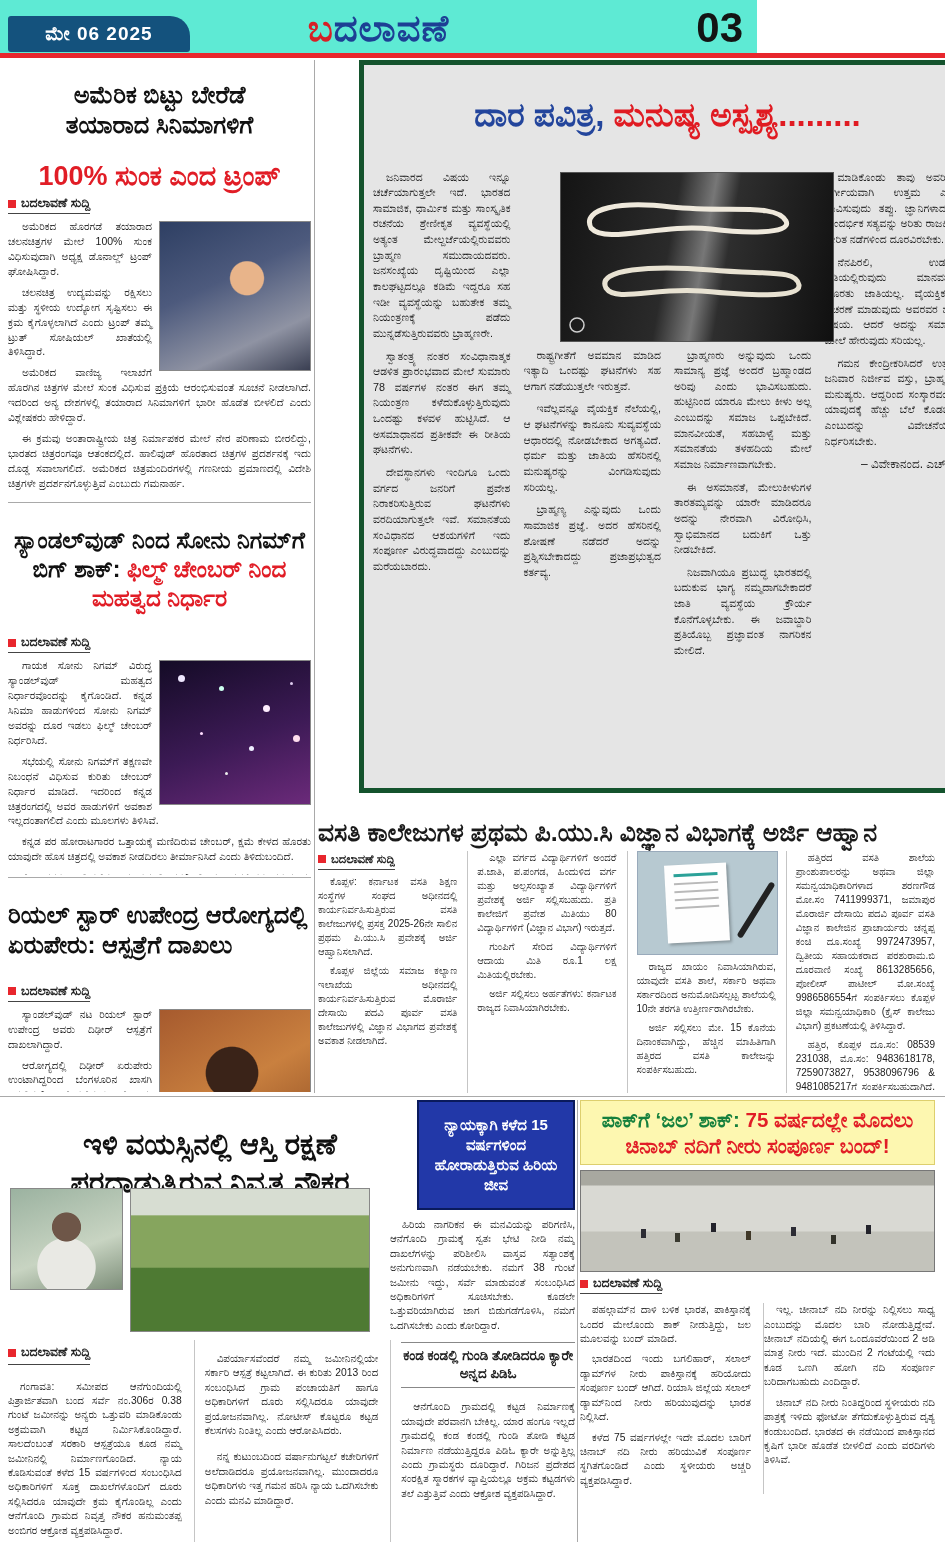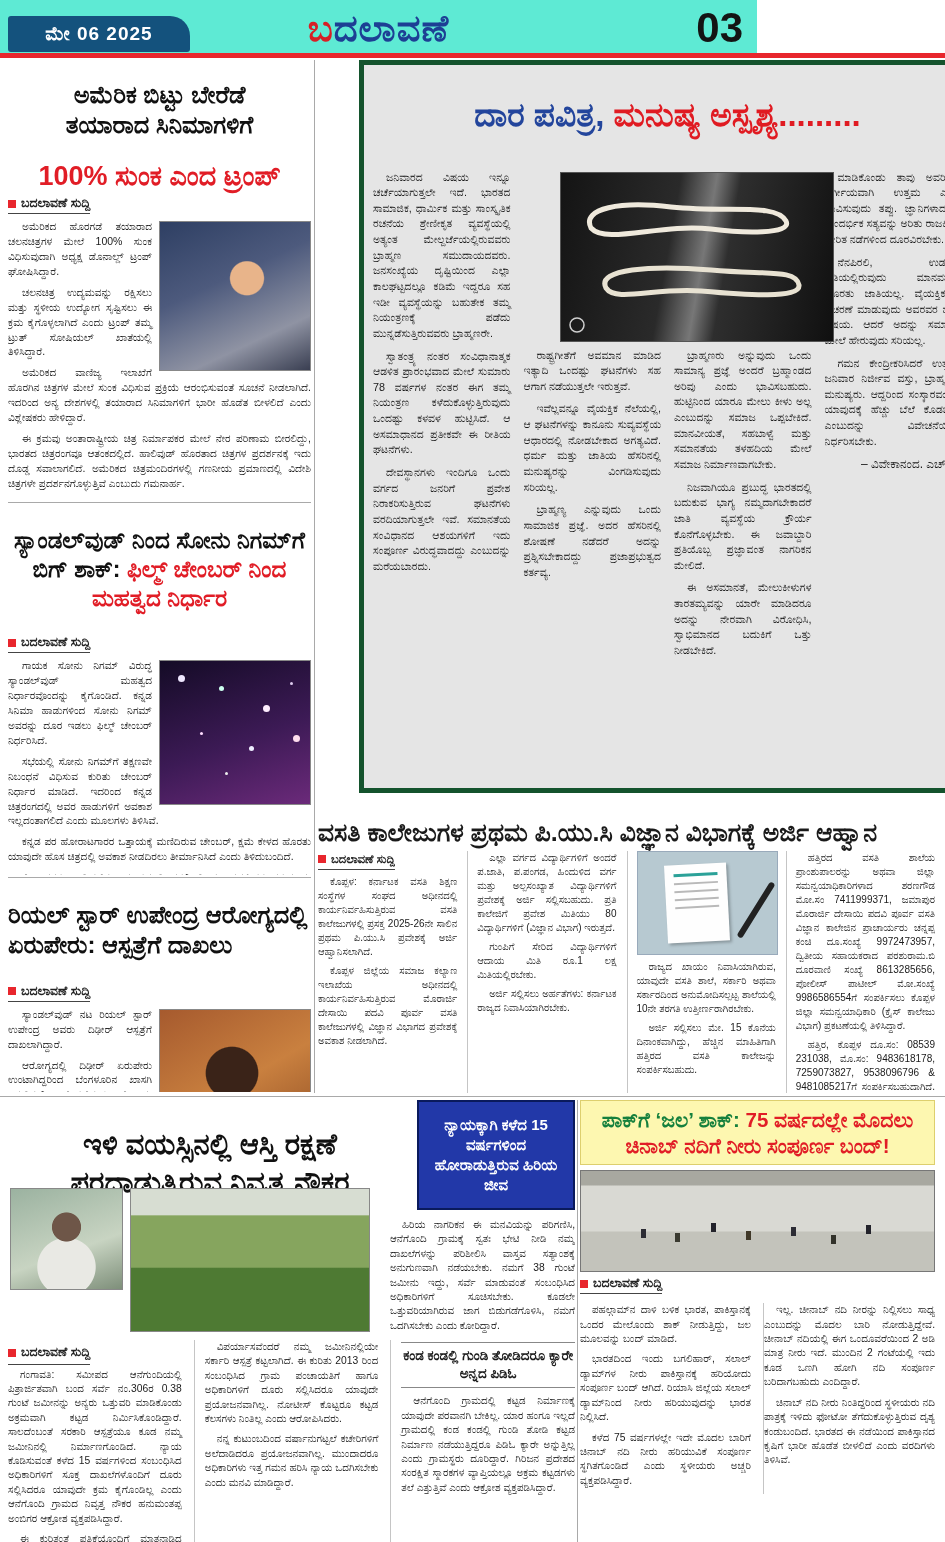--- a/index.html
+++ b/index.html
@@ -78,21 +78,21 @@
   .man-photo{position:absolute;left:2px;top:88px;width:113px;height:102px;
      background:radial-gradient(circle at 50% 38%,#6e5648 0 17%,rgba(0,0,0,0) 18%),
                 radial-gradient(circle at 50% 78%,#e9e9e4 0 30%,rgba(0,0,0,0) 31%),
                 linear-gradient(160deg,#9bb2a0 0%,#c8d4c2 60%,#7e8f7a 100%);}
   .field-photo{position:absolute;left:122px;top:88px;width:240px;height:144px;
      background:linear-gradient(180deg,#d7ddd2 0 18%,#86a55e 19% 55%,#4e7a33 56% 100%);}
   .bl-col3-top{position:absolute;left:382px;top:118px;width:185px;font-size:10.3px;line-height:1.4;text-align:justify;}
   .bl-cols{position:absolute;left:0;top:240px;width:567px;display:flex;gap:12px;}
   .blcol{flex:1;font-size:10.3px;line-height:1.4;text-align:justify;border-left:1px solid #c5c5c5;padding-left:10px;}
   .blcol:first-child{border-left:none;padding-left:0;}
-  .blcol p{margin:0 0 6px 0;text-indent:12px;}
+  .blcol p{margin:12px 0 6px 0;text-indent:12px;}
   .subhead{font-weight:bold;text-align:center;font-size:13.5px;line-height:1.35;margin:2px 0 6px 0;
            border-top:1px solid #888;border-bottom:1px solid #888;padding:4px 0;text-indent:0;}
   .bl-byline-wrap{margin-bottom:3px;}
   
   .chenab{left:580px;top:1100px;width:355px;height:442px;}
   .yellow-box{background:#fdf7b0;border:1px solid #ddcf6e;padding:6px 8px;box-sizing:border-box;
               font-size:20.5px;font-weight:bold;line-height:1.25;text-align:center;}
   .yellow-box .dark{color:#15803d;}
   .yellow-box .red{color:#e11d26;}
   .river-photo{margin-top:5px;width:100%;height:102px;border:1px solid #777;box-sizing:border-box;position:relative;
@@ -210,22 +210,22 @@
       <div class="ccol pad-top">
         <div>
             <p>ರಾಷ್ಟ್ರಗೀತೆಗೆ ಅವಮಾನ ಮಾಡಿದ ಇತ್ಯಾದಿ ಒಂದಷ್ಟು ಘಟನೆಗಳು ಸಹ ಆಗಾಗ ನಡೆಯುತ್ತಲೇ ಇರುತ್ತವೆ.</p>
             <p>ಇವೆಲ್ಲವನ್ನೂ ವೈಯಕ್ತಿಕ ನೆಲೆಯಲ್ಲಿ, ಆ ಘಟನೆಗಳನ್ನು ಕಾನೂನು ಸುವ್ಯವಸ್ಥೆಯ ಆಧಾರದಲ್ಲಿ ನೋಡಬೇಕಾದ ಅಗತ್ಯವಿದೆ. ಧರ್ಮ ಮತ್ತು ಜಾತಿಯ ಹೆಸರಿನಲ್ಲಿ ಮನುಷ್ಯರನ್ನು ವಿಂಗಡಿಸುವುದು ಸರಿಯಲ್ಲ.</p>
             <p>ಬ್ರಾಹ್ಮಣ್ಯ ಎನ್ನುವುದು ಒಂದು ಸಾಮಾಜಿಕ ಪ್ರಜ್ಞೆ. ಅದರ ಹೆಸರಿನಲ್ಲಿ ಶೋಷಣೆ ನಡೆದರೆ ಅದನ್ನು ಪ್ರಶ್ನಿಸಬೇಕಾದದ್ದು ಪ್ರಜಾಪ್ರಭುತ್ವದ ಕರ್ತವ್ಯ.</p>
           </div>
       </div>
       <div class="ccol pad-top">
         <div>
             <p>ಬ್ರಾಹ್ಮಣರು ಅನ್ನುವುದು ಒಂದು ಸಾಮಾನ್ಯ ಪ್ರಜ್ಞೆ ಅಂದರೆ ಬ್ರಹ್ಮಾಂಡದ ಅರಿವು ಎಂದು ಭಾವಿಸಬಹುದು. ಹುಟ್ಟಿನಿಂದ ಯಾರೂ ಮೇಲು ಕೀಳು ಅಲ್ಲ ಎಂಬುದನ್ನು ಸಮಾಜ ಒಪ್ಪಬೇಕಿದೆ. ಮಾನವೀಯತೆ, ಸಹಬಾಳ್ವೆ ಮತ್ತು ಸಮಾನತೆಯ ತಳಹದಿಯ ಮೇಲೆ ಸಮಾಜ ನಿರ್ಮಾಣವಾಗಬೇಕು.</p>
+            <p>ಈ ಅಸಮಾನತೆ, ಮೇಲುಕೀಳುಗಳ ತಾರತಮ್ಯವನ್ನು ಯಾರೇ ಮಾಡಿದರೂ ಅದನ್ನು ನೇರವಾಗಿ ವಿರೋಧಿಸಿ, ಸ್ವಾಭಿಮಾನದ ಬದುಕಿಗೆ ಒತ್ತು ನೀಡಬೇಕಿದೆ.</p>
             <p>ನಿಜವಾಗಿಯೂ ಪ್ರಬುದ್ಧ ಭಾರತದಲ್ಲಿ ಬದುಕುವ ಭಾಗ್ಯ ನಮ್ಮದಾಗಬೇಕಾದರೆ ಜಾತಿ ವ್ಯವಸ್ಥೆಯ ಕ್ರೌರ್ಯ ಕೊನೆಗೊಳ್ಳಬೇಕು. ಈ ಜವಾಬ್ದಾರಿ ಪ್ರತಿಯೊಬ್ಬ ಪ್ರಜ್ಞಾವಂತ ನಾಗರಿಕನ ಮೇಲಿದೆ.</p>
-            <p>ಈ ಅಸಮಾನತೆ, ಮೇಲುಕೀಳುಗಳ ತಾರತಮ್ಯವನ್ನು ಯಾರೇ ಮಾಡಿದರೂ ಅದನ್ನು ನೇರವಾಗಿ ವಿರೋಧಿಸಿ, ಸ್ವಾಭಿಮಾನದ ಬದುಕಿಗೆ ಒತ್ತು ನೀಡಬೇಕಿದೆ.</p>
           </div>
       </div>
       <div class="ccol">
         <div>
             <p>ಮಾಡಿಕೊಂಡು ತಾವು ಅವರಿಗಿಂತ ವರ್ಗೀಯವಾಗಿ ಉತ್ತಮ ಎಂದು ಭಾವಿಸುವುದು ತಪ್ಪು. ಜ್ಞಾನಿಗಳಾದವರು ಸಾಂದರ್ಭಿಕ ಸತ್ಯವನ್ನು ಅರಿತು ರಾಜಕೀಯ ಪ್ರೇರಿತ ನಡೆಗಳಿಂದ ದೂರವಿರಬೇಕು.</p>
             <p>ನೆನಪಿರಲಿ, ಉಡುಪಿನ ಅಡಿಯಲ್ಲಿರುವುದು ಮಾನವತ್ವವೇ ಹೊರತು ಜಾತಿಯಲ್ಲ. ವೈಯಕ್ತಿಕವಾಗಿ ಆಚರಣೆ ಮಾಡುವುದು ಅವರವರ ಹಕ್ಕಿನ ವಿಷಯ. ಆದರೆ ಅದನ್ನು ಸಮಾಜದ ಮೇಲೆ ಹೇರುವುದು ಸರಿಯಲ್ಲ.</p>
             <p>ಗಮನ ಕೇಂದ್ರೀಕರಿಸಿದರೆ ಉತ್ತಮ. ಜನಿವಾರ ನಿರ್ಜೀವ ವಸ್ತು, ಬ್ರಾಹ್ಮಣರು ಮನುಷ್ಯರು. ಆದ್ದರಿಂದ ಸಂಸ್ಕಾರವಂತರು ಯಾವುದಕ್ಕೆ ಹೆಚ್ಚು ಬೆಲೆ ಕೊಡಬೇಕು ಎಂಬುದನ್ನು ವಿವೇಚನೆಯಿಂದ ನಿರ್ಧರಿಸಬೇಕು.</p>
           </div>
         <div class="signature">– ವಿವೇಕಾನಂದ. ಎಚ್. ಕೆ.</div>
       </div>

